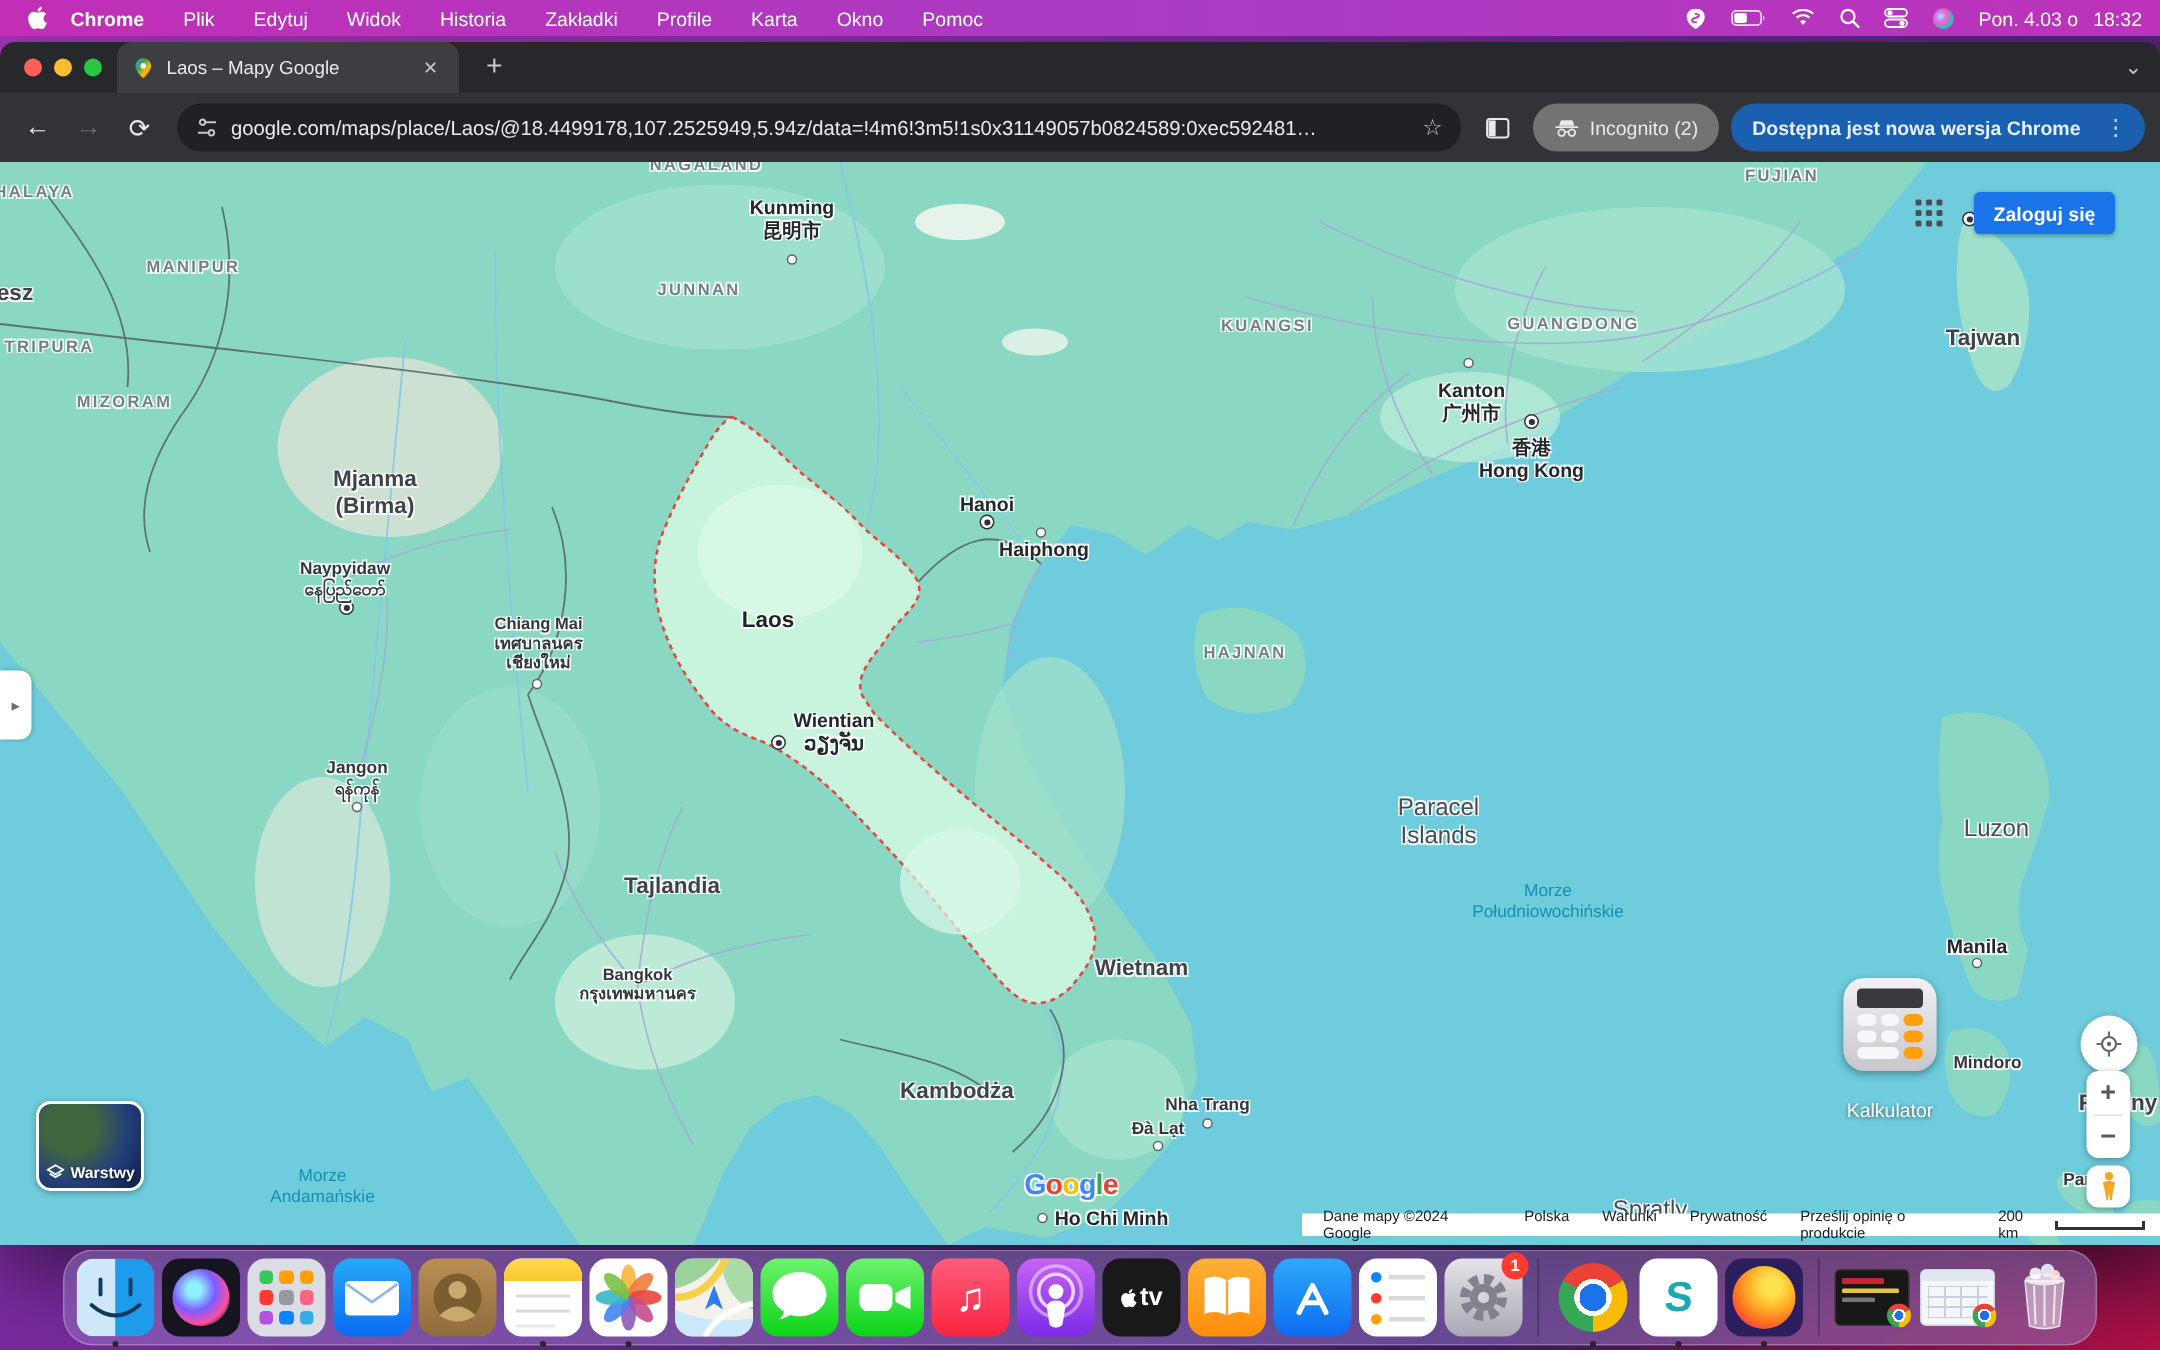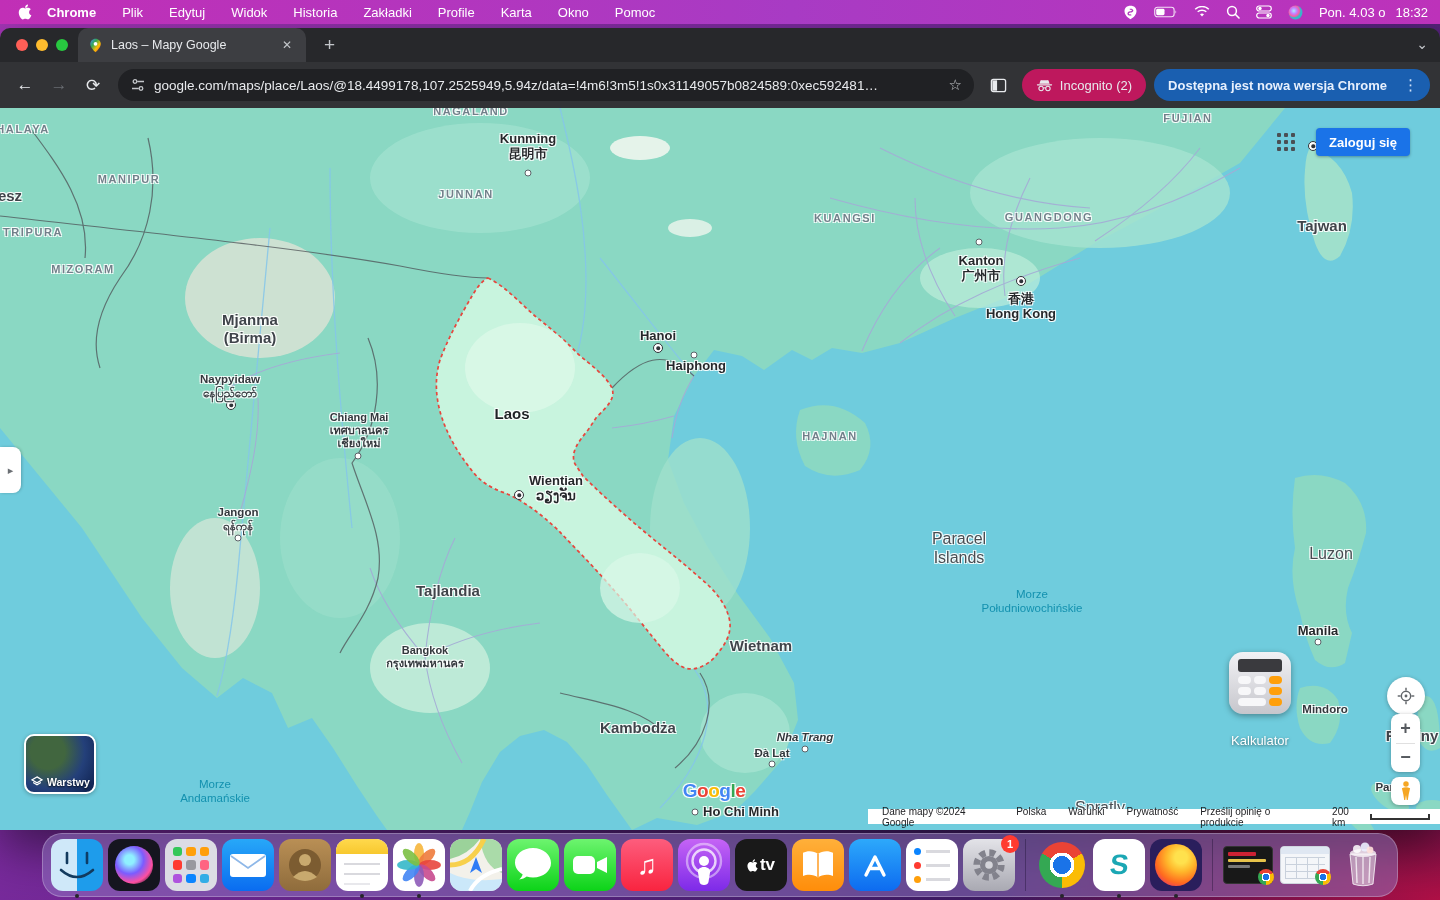--- a/index.html
+++ b/index.html
@@ -40,21 +40,21 @@
 
   .toolbar{height:46px;background:#323336;display:flex;align-items:center;padding:0 10px;gap:4px;}
   .navbtn{width:30px;height:30px;border-radius:50%;display:flex;align-items:center;justify-content:center;
     color:#e8eaed;font-size:17px;}
   .navbtn.dis{color:#696d72;}
   .omnibox{flex:1;height:32px;background:#202124;border-radius:16px;display:flex;align-items:center;
     padding:0 12px;margin:0 6px;color:#e8eaed;font-size:13.5px;gap:8px;min-width:0;}
   .omnibox .url{flex:1;white-space:nowrap;overflow:hidden;}
   .omnibox .star{color:#c3c6ca;font-size:15px;}
   .sidepanel-btn{width:30px;height:30px;display:flex;align-items:center;justify-content:center;}
-  .incog-pill{height:32px;background:#be185d;border-radius:16px;display:flex;align-items:center;
+  .incog-pill{height:32px;background:#737373;border-radius:16px;display:flex;align-items:center;
     gap:7px;padding:0 14px;color:#e8eaed;font-size:13px;margin:0 4px;}
   .update-pill{height:32px;background:#1a5fb0;border-radius:16px;display:flex;align-items:center;
     gap:10px;padding:0 6px 0 14px;color:#e7f0fd;font-size:13px;font-weight:bold;}
   .update-pill .kebab{font-size:15px;padding:0 6px;color:#cfe0f7;font-weight:normal;}
 
   
   .map{position:relative;height:722px;background:#6fccdd;overflow:hidden;cursor:grab;}
   .map svg.base{position:absolute;inset:0;}
   .map-label{position:absolute;transform:translate(-50%,-50%);text-align:center;white-space:nowrap;
     z-index:5;line-height:1.18;
@@ -470,21 +470,21 @@
         <div class="map-label city-sm2" style="left: 425px; top: 549px;">
           <div>Bangkok</div>
           <div>กรุงเทพมหานคร</div>
         </div>
         <div class="map-label country" style="left: 761px; top: 538px;">
           <div>Wietnam</div>
         </div>
         <div class="map-label country" style="left: 638px; top: 620px;">
           <div>Kambodża</div>
         </div>
-        <div class="map-label city" style="left: 805px; top: 630px; font-style: italic;">
+        <div class="map-label city" style="left: 805px; top: 630px;">
           <div>Nha Trang</div>
         </div>
         <span class="mk dot" style="left: 805px; top: 641px; position: absolute;"></span>
         <div class="map-label city" style="left: 772px; top: 646px;">
           <div>Đà Lạt</div>
         </div>
         <span class="mk dot" style="left: 772px; top: 656px; position: absolute;"></span>
         <div class="map-label city-lg" style="left: 741px; top: 704px;">
           <div>Ho Chi Minh</div>
         </div>

